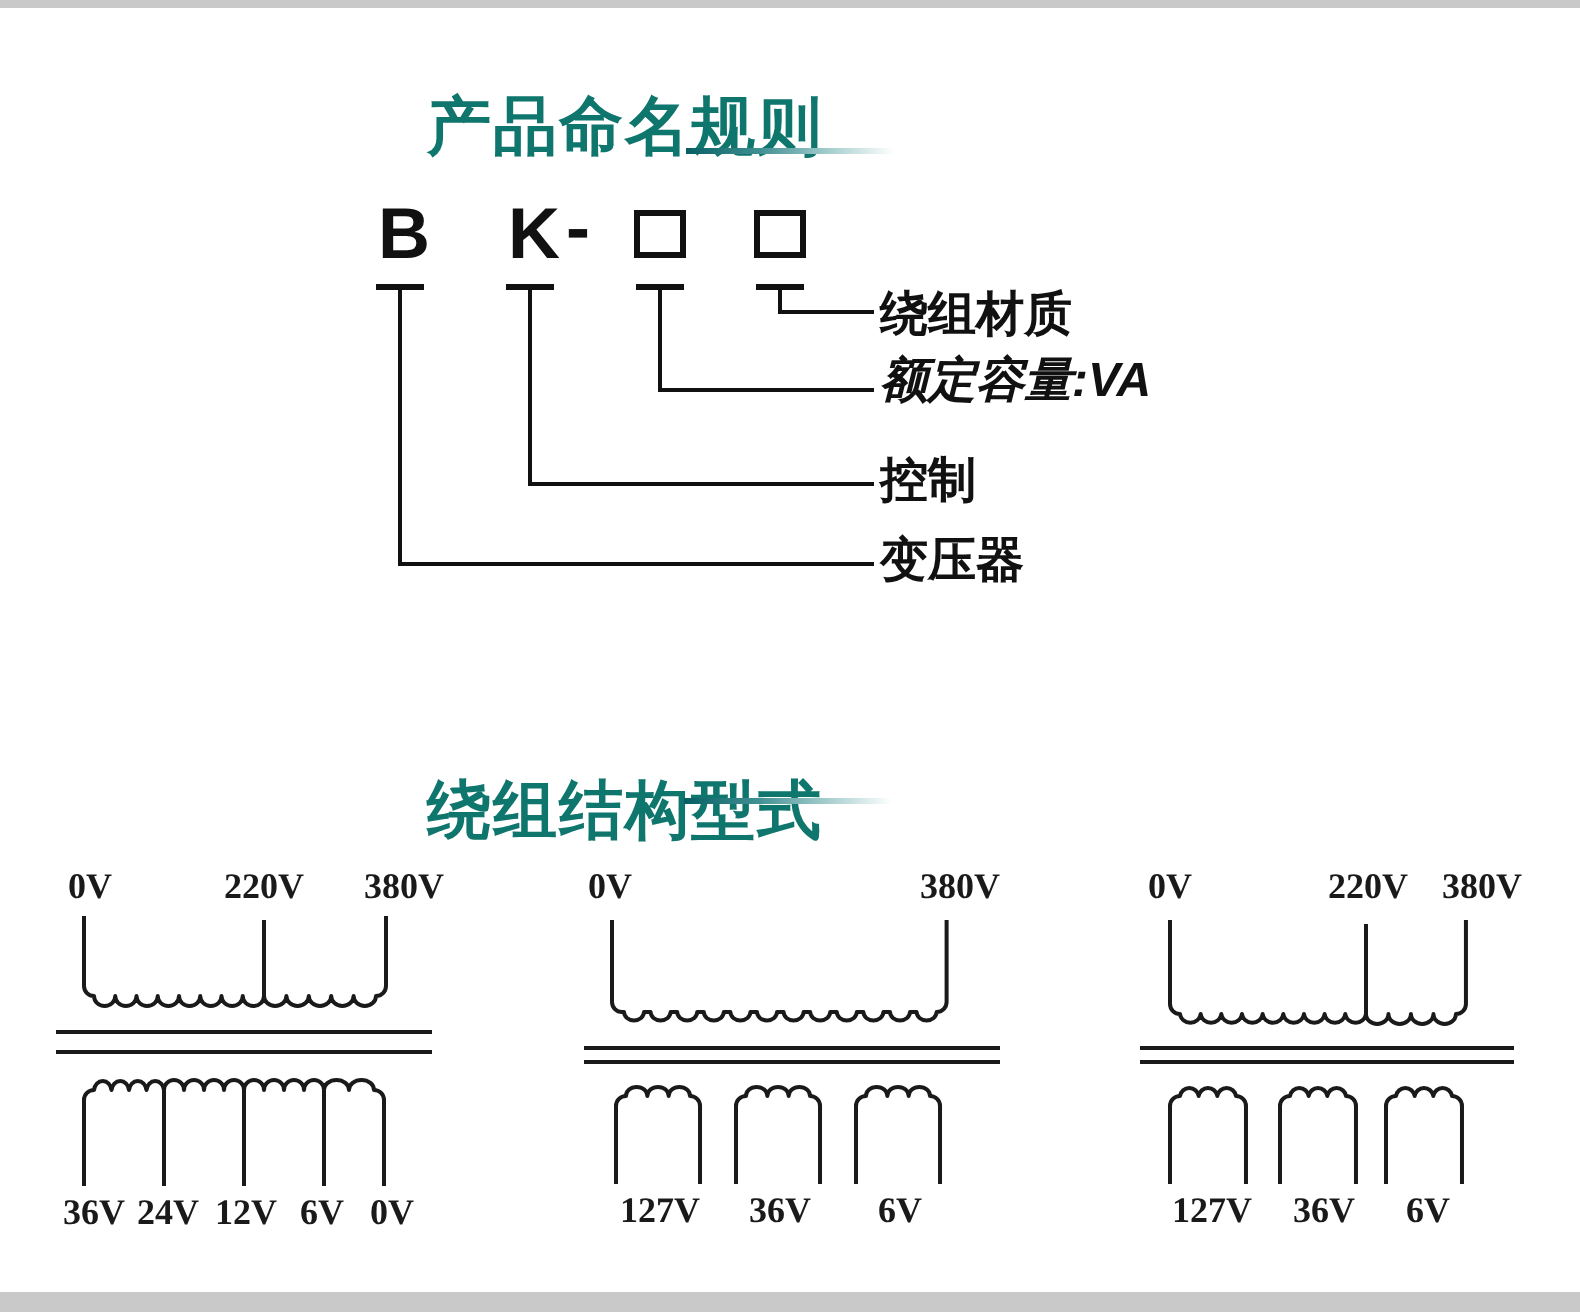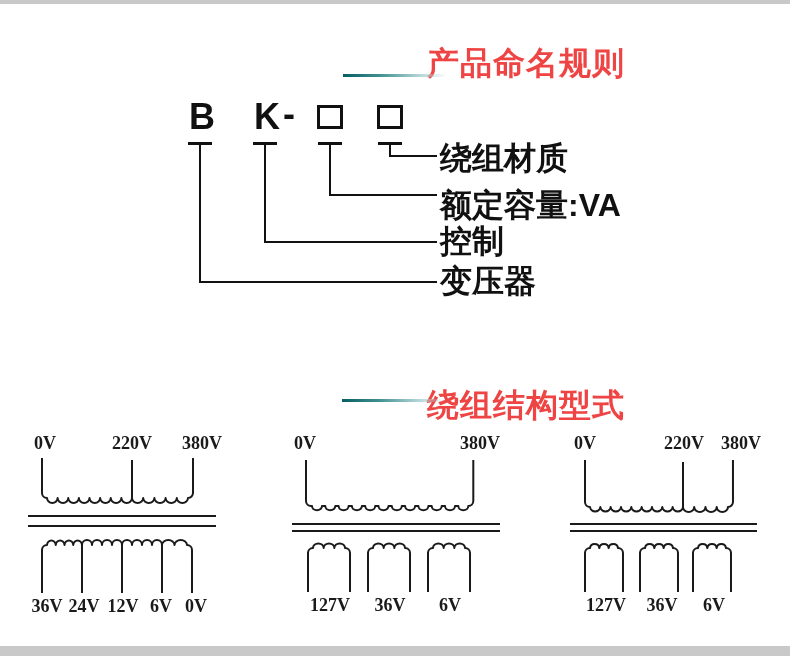--- a/index.html
+++ b/index.html
@@ -2,22 +2,22 @@
 <html><head>
 <meta charset="utf-8">
 <style>
   html,body{margin:0;padding:0;background:#ffffff;}
   .page{position:relative;width:790px;height:656px;background:#ffffff;overflow:hidden;
         font-family:"Liberation Sans","DejaVu Sans",sans-serif;color:#1a1a1a;}
   .bar{position:absolute;left:0;width:790px;background:#c9c9c9;}
   .bar.top{top:0;height:4px;}
   .bar.bottom{top:646px;height:10px;}
 
-  .section-title{position:absolute;left:0;width:625px;text-align:right;
-        font-weight:bold;font-size:32px;line-height:34px;letter-spacing:1px;color:#ef4444;}
+  .section-title{position:absolute;left:0;width:625px;text-align:center;
+        font-weight:bold;font-size:32px;line-height:34px;letter-spacing:1px;color:#0f766e;}
   .t1{top:25px;}
   .t2{top:361px;}
   .underline{position:absolute;height:3px;width:104px;
         background:linear-gradient(to right,#075f63 0%,#3f8f92 35%,#a9cfd0 70%,rgba(255,255,255,0) 100%);}
   .u1{left:343px;top:74px;}
   .u2{left:342px;top:399px;}
 
   .code-char{position:absolute;font-weight:bold;font-size:36px;line-height:36px;color:#111;}
   .code-b{left:189px;top:99px;}
   .code-k{left:254px;top:99px;}
@@ -32,22 +32,22 @@
   .vln{width:2px;}
   .v1{left:199px;top:142px;height:141px;}
   .v2{left:264px;top:142px;height:101px;}
   .v3{left:329px;top:142px;height:54px;}
   .v4{left:389px;top:142px;height:15px;}
   .hln{height:2px;}
   .h1{left:199px;top:281px;width:238px;}
   .h2{left:264px;top:241px;width:173px;}
   .h3{left:329px;top:194px;width:108px;}
   .h4{left:389px;top:155px;width:48px;}
-  .callout-label{position:absolute;left:440px;font-weight:bold;font-size:32px;line-height:26px;color:#111;white-space:nowrap;}
-  .c1{top:145px;} .c2{top:192px;} .c3{top:228px;} .c4{top:268px;text-align:right;}
+  .callout-label{position:absolute;left:440px;font-weight:bold;font-size:24px;line-height:26px;color:#111;white-space:nowrap;}
+  .c1{top:145px;} .c2{top:178px;font-style:italic;} .c3{top:228px;} .c4{top:268px;text-align:right;}
 
   .tx-svg{position:absolute;top:425px;}
   .svg1{left:10px;} .svg2{left:280px;} .svg3{left:550px;}
   .wire{fill:none;stroke:#1a1a1a;stroke-width:2;stroke-linejoin:round;stroke-linecap:butt;}
   .vlabel{font-family:"Liberation Serif","DejaVu Serif",serif;font-weight:bold;font-size:18px;fill:#1a1a1a;}
 </style>
 </head>
 <body>
 
 <div class="page">

